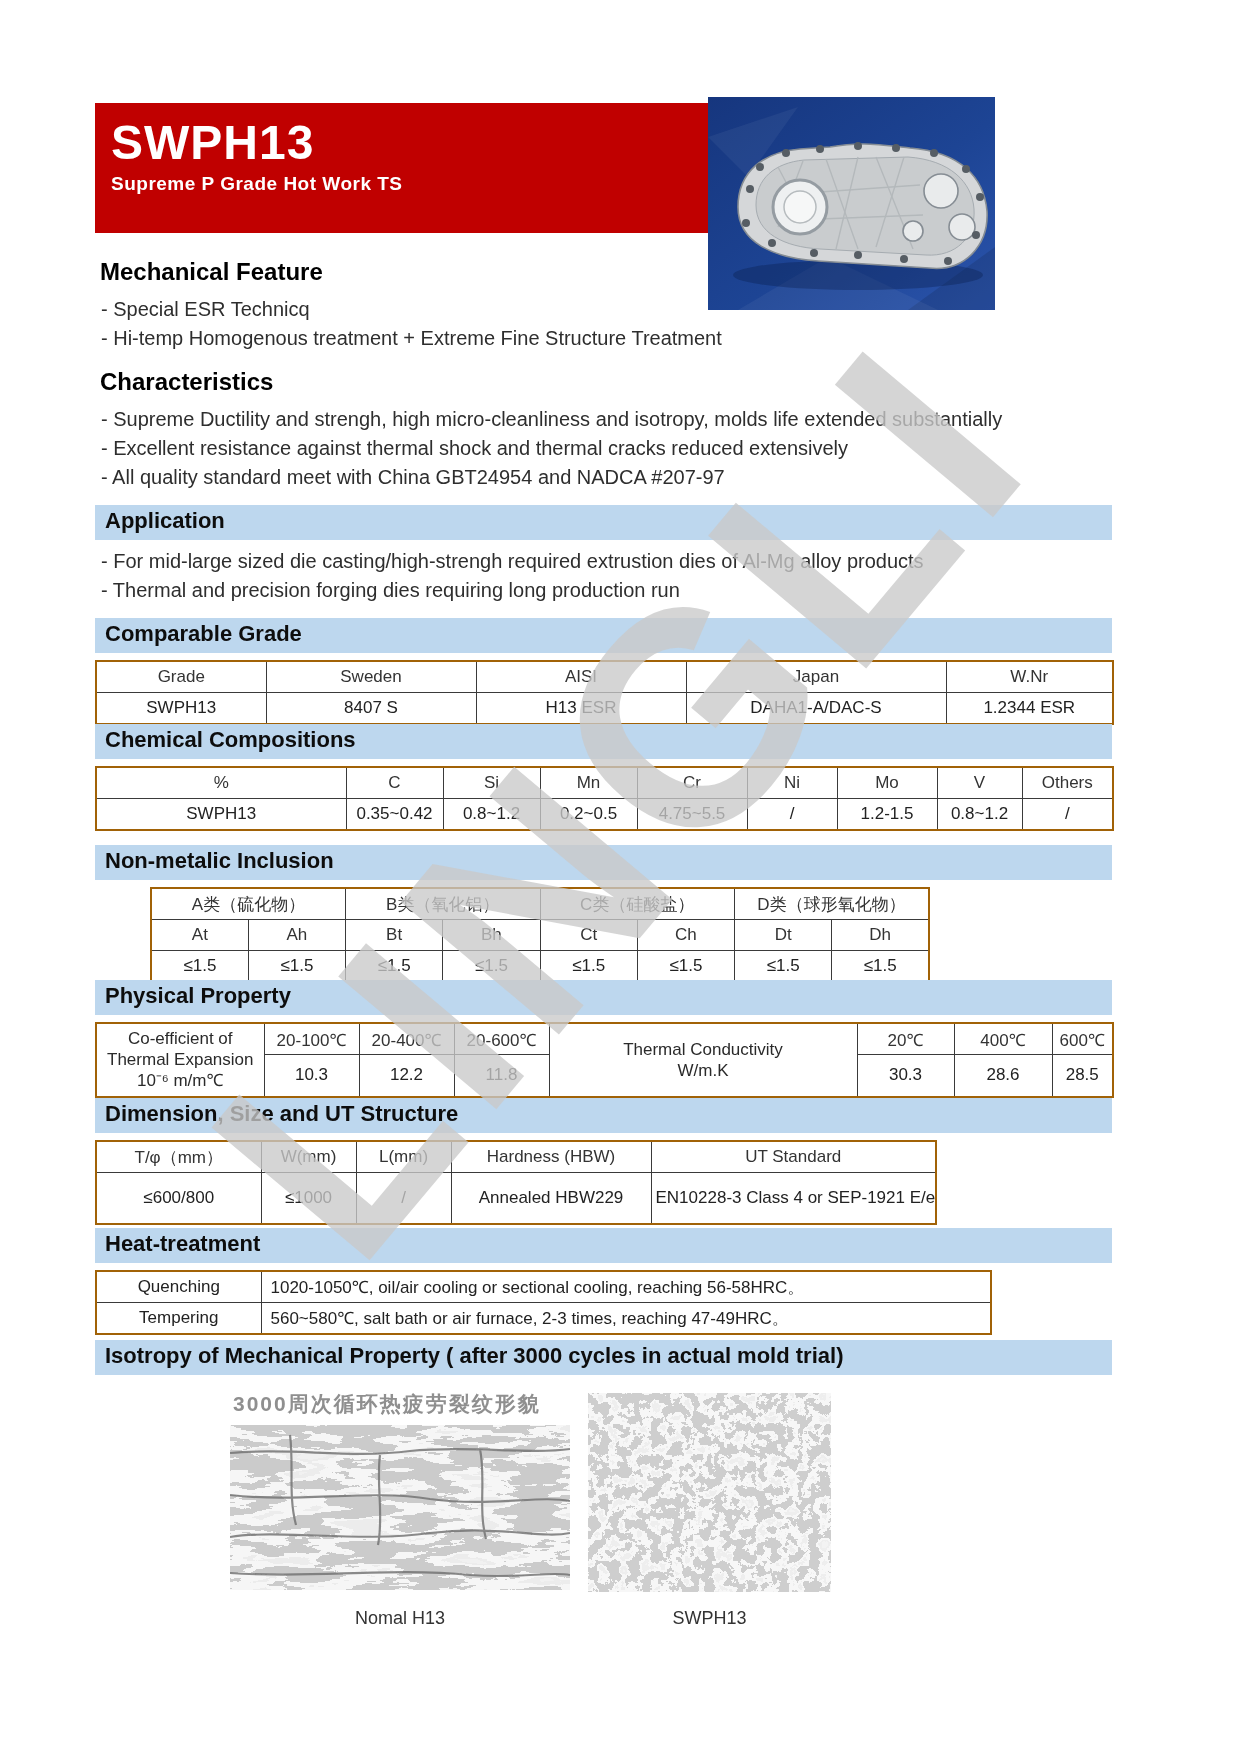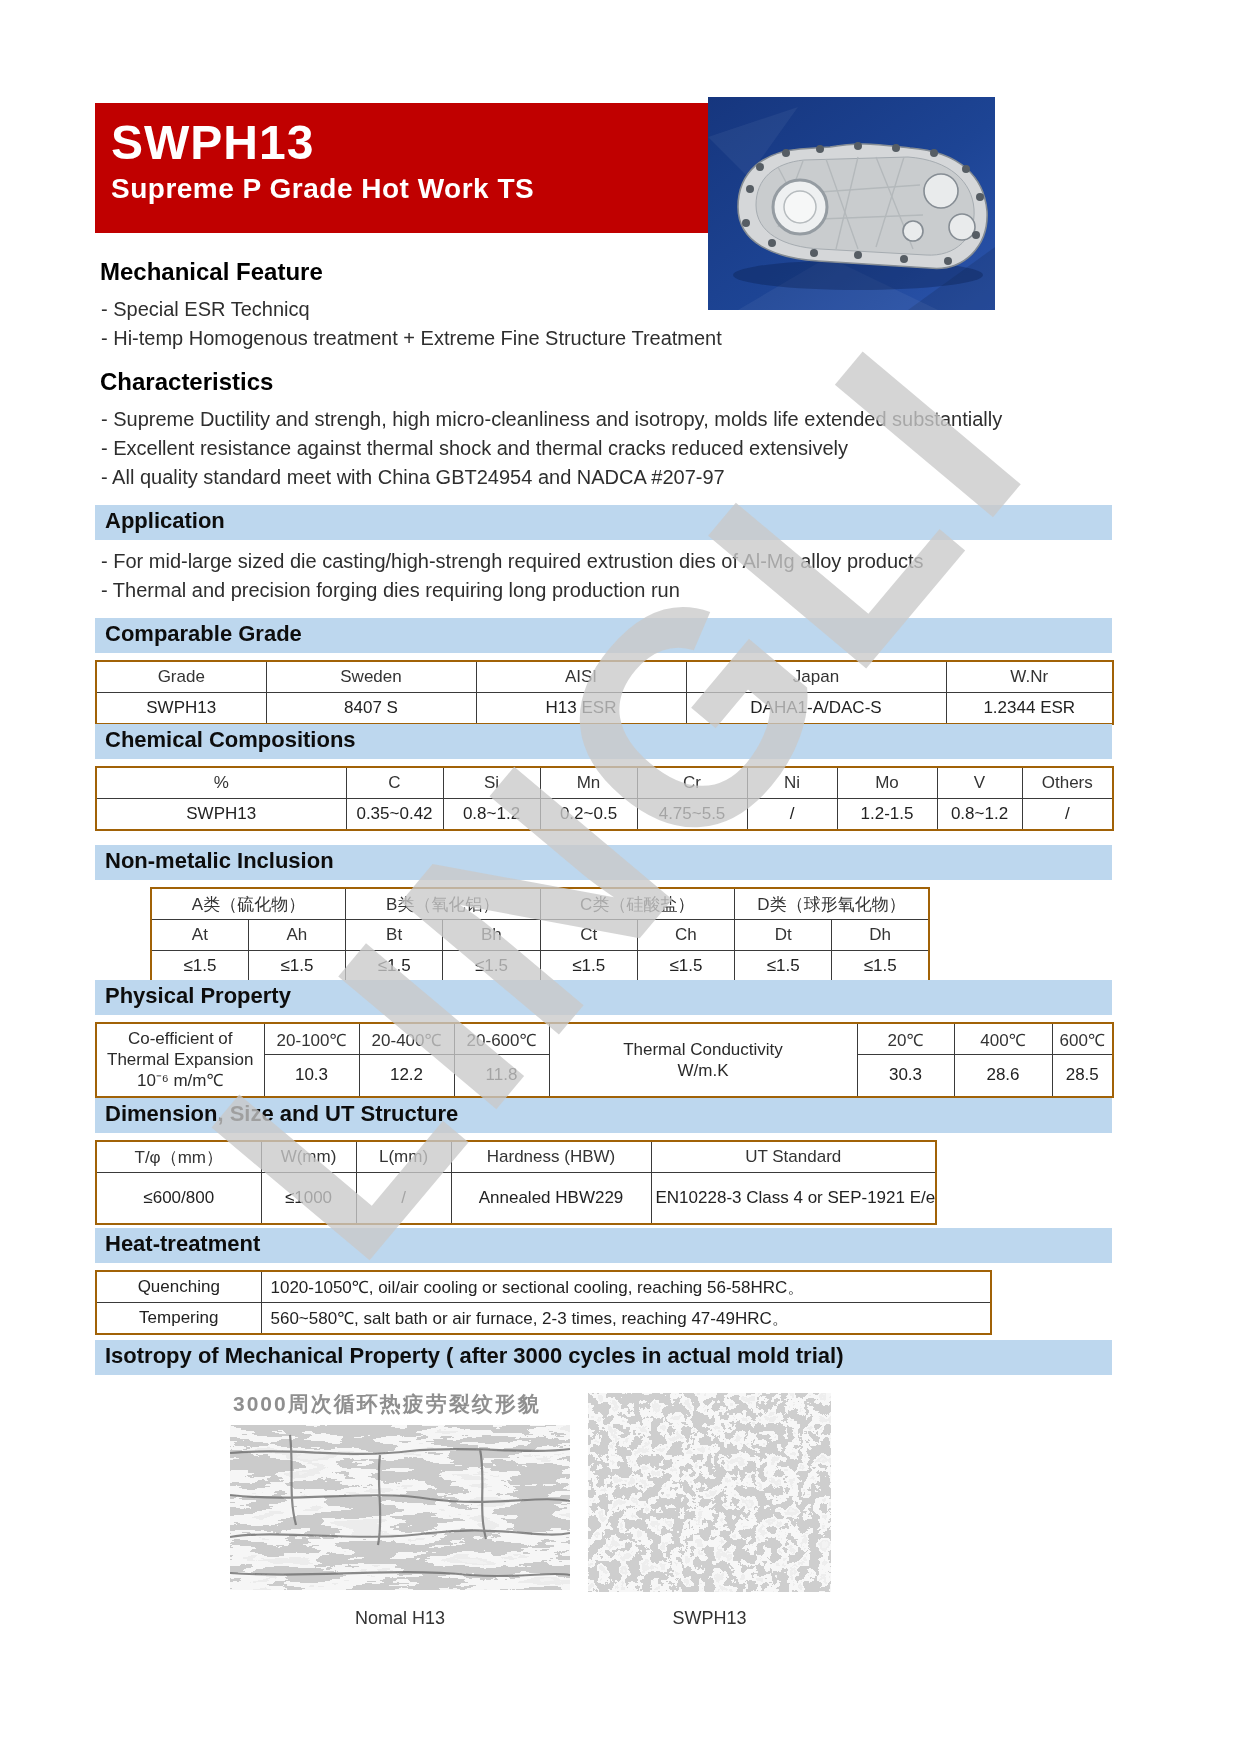--- a/index.html
+++ b/index.html
@@ -2,21 +2,21 @@
 <html><head>
 <meta charset="utf-8">
 <style>
   html,body{margin:0;padding:0;background:#888;}
   .page{position:relative;width:1240px;height:1755px;background:#ffffff;
         font-family:"Liberation Sans",sans-serif;overflow:hidden;margin:0 auto;}
   
   .banner{position:absolute;left:95px;top:103px;width:613px;height:130px;
           background:#C00000;color:#fff;box-sizing:border-box;padding:14px 0 0 16px;}
   .banner .model{font-size:48px;font-weight:bold;line-height:1.08;letter-spacing:1px;}
-  .banner .sub{font-size:28px;font-weight:bold;margin-top:4px;letter-spacing:0.5px;}
+  .banner .sub{font-size:19px;font-weight:bold;margin-top:4px;letter-spacing:0.5px;}
   .photo{position:absolute;left:708px;top:97px;width:287px;height:213px;}
   
   .sec{position:absolute;left:95px;width:1017px;}
   .h2{font-size:24px;font-weight:bold;color:#000;margin:0 0 9px 5px;}
   .bar{background:#BDD7EE;font-size:22px;font-weight:bold;color:#0d0d0d;
        padding:3px 10px 6px 10px;margin:0 0 7px 0;}
   .bullets div{font-size:20px;color:#2e2e2e;line-height:29px;padding-left:6px;}
   
   table.t{border-collapse:collapse;table-layout:fixed;width:100%;
           border:2px solid #a16207;margin-top:3px;}

